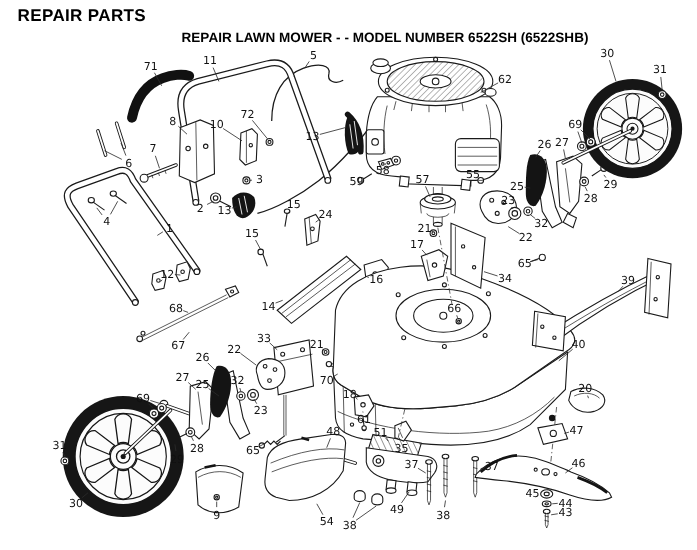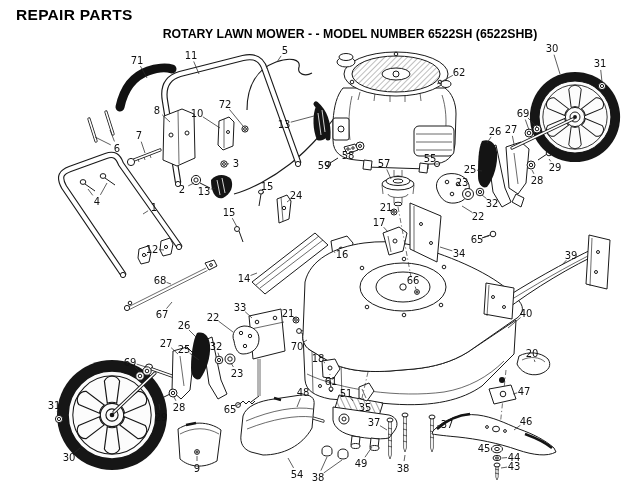--- a/index.html
+++ b/index.html
@@ -23,21 +23,21 @@
   .grip{fill:none;stroke:#111;stroke-width:9;stroke-linecap:round;}
   .dash{fill:none;stroke:#333;stroke-width:.7;stroke-dasharray:5 2.5 1.2 2.5;}
   .leader{stroke:#2a2a2a;stroke-width:.75;}
   .callout{font-family:"DejaVu Sans",sans-serif;font-size:10px;fill:#111;text-anchor:middle;}
 </style>
 </head>
 <body>
 
 <div class="page">
   <div class="title">REPAIR PARTS</div>
-  <div class="subtitle">ROTARY LAWN MOWER - - MODEL NUMBER 6522SH (6522SHB)</div>
+  <div class="subtitle">REPAIR LAWN MOWER - - MODEL NUMBER 6522SH (6522SHB)</div>
 
   <svg class="art" width="634" height="500" viewBox="0 0 634 500">
     <defs>
       <pattern id="mesh" width="4" height="4" patternUnits="userSpaceOnUse" patternTransform="rotate(45)">
         <line x1="0" y1="0" x2="0" y2="4" stroke="#444" stroke-width="0.7"></line>
       </pattern>
       <pattern id="hatch" width="5" height="5" patternUnits="userSpaceOnUse" patternTransform="rotate(-25)">
         <line x1="0" y1="0" x2="0" y2="5" stroke="#333" stroke-width="0.9"></line>
       </pattern>
       <path id="spoke" d="M -4,-10 L -6.5,-29 A 7.2,7.2 0 0 1 6.5,-29 L 4,-10 A 10,10 0 0 0 -4,-10 Z"></path>

